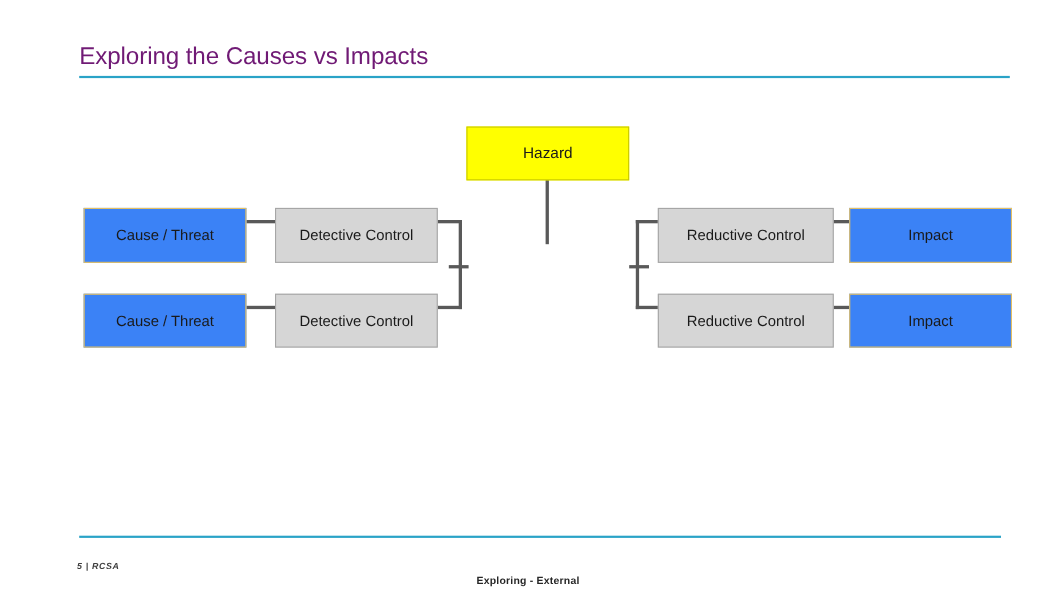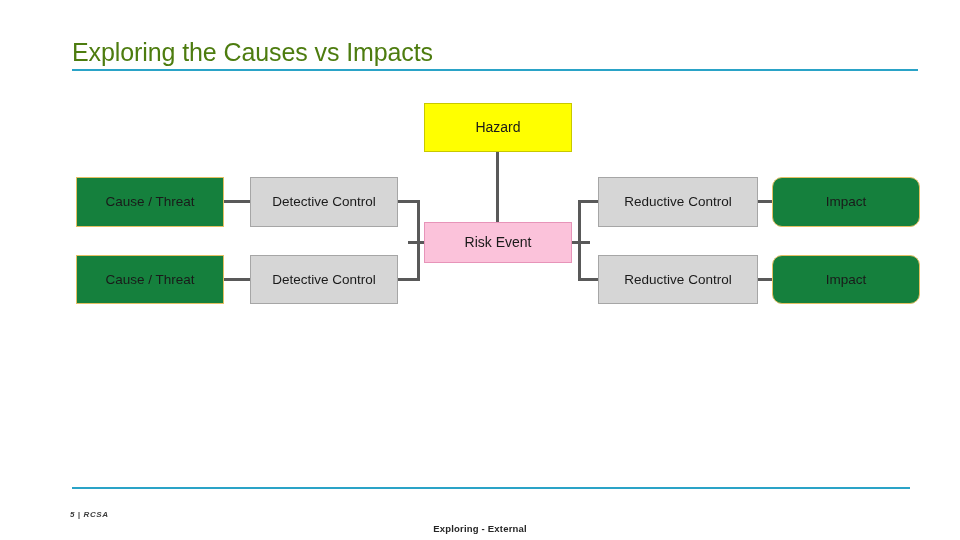--- a/index.html
+++ b/index.html
@@ -14,24 +14,24 @@
     background: #ffffff;
     font-family: "Liberation Sans", sans-serif;
     position: relative;
   }
 
   
   #slide-title {
     position: absolute;
     left: 72px;
     top: 38px;
-    font-size: 25px;
+    font-size: 22px;
     font-weight: 400;
     letter-spacing: -0.1px;
-    color: #4d7c0f;
+    color: #701a75;
     white-space: nowrap;
   }
 
   #title-rule {
     position: absolute;
     left: 72px;
     top: 69px;
     width: 846px;
     height: 2px;
     background: #2aa3c7;
@@ -51,25 +51,26 @@
     display: flex;
     align-items: center;
     justify-content: center;
     font-size: 13.5px;
     color: #1a1a1a;
     text-align: right;
     line-height: 1.15;
     border-style: solid;
     border-width: 1px;
     z-index: 3;
+    margin-top: 12px;
   }
 
   .node.cause,
   .node.impact {
-    background: #15803d;
+    background: #3b82f6;
     border-color: #e3bf63;
   }
 
   .node.control {
     background: #d6d6d6;
     border-color: #a6a6a6;
   }
 
   .node.hazard {
     background: #ffff00;
@@ -81,21 +82,21 @@
     border-color: #e794b9;
   }
 
   
   .row1 { top: 177px; height: 50px; }
   .row2 { top: 255px; height: 49px; }
 
   .col-cause   { left: 76px;  width: 148px; }
   .col-control { left: 250px; width: 148px; }
   .col-reduct  { left: 598px; width: 160px; }
-  .col-impact  { left: 772px; width: 148px; border-radius: 10px; }
+  .col-impact  { left: 772px; width: 148px; }
 
   #node-hazard {
     left: 424px;
     top: 103px;
     width: 148px;
     height: 49px;
     font-size: 14px;
   }
 
   #node-risk {
@@ -195,21 +196,20 @@
 
   <div class="conn conn-h" id="conn-risk-bus-mid"></div>
   <div class="conn conn-v" id="conn-bus-right"></div>
   <div class="conn conn-h" id="conn-bus-reduct1"></div>
   <div class="conn conn-h" id="conn-bus-reduct2"></div>
   <div class="conn conn-h" id="conn-reduct1-impact"></div>
   <div class="conn conn-h" id="conn-reduct2-impact"></div>
 
   <div class="node hazard" id="node-hazard">Hazard</div>
 
-  <div class="node risk" id="node-risk">Risk Event</div>
 
   <div class="node cause row1 col-cause">Cause / Threat</div>
   <div class="node control row1 col-control">Detective Control</div>
 
   <div class="node cause row2 col-cause">Cause / Threat</div>
   <div class="node control row2 col-control">Detective Control</div>
 
   <div class="node control row1 col-reduct">Reductive Control</div>
   <div class="node impact row1 col-impact">Impact</div>
 

